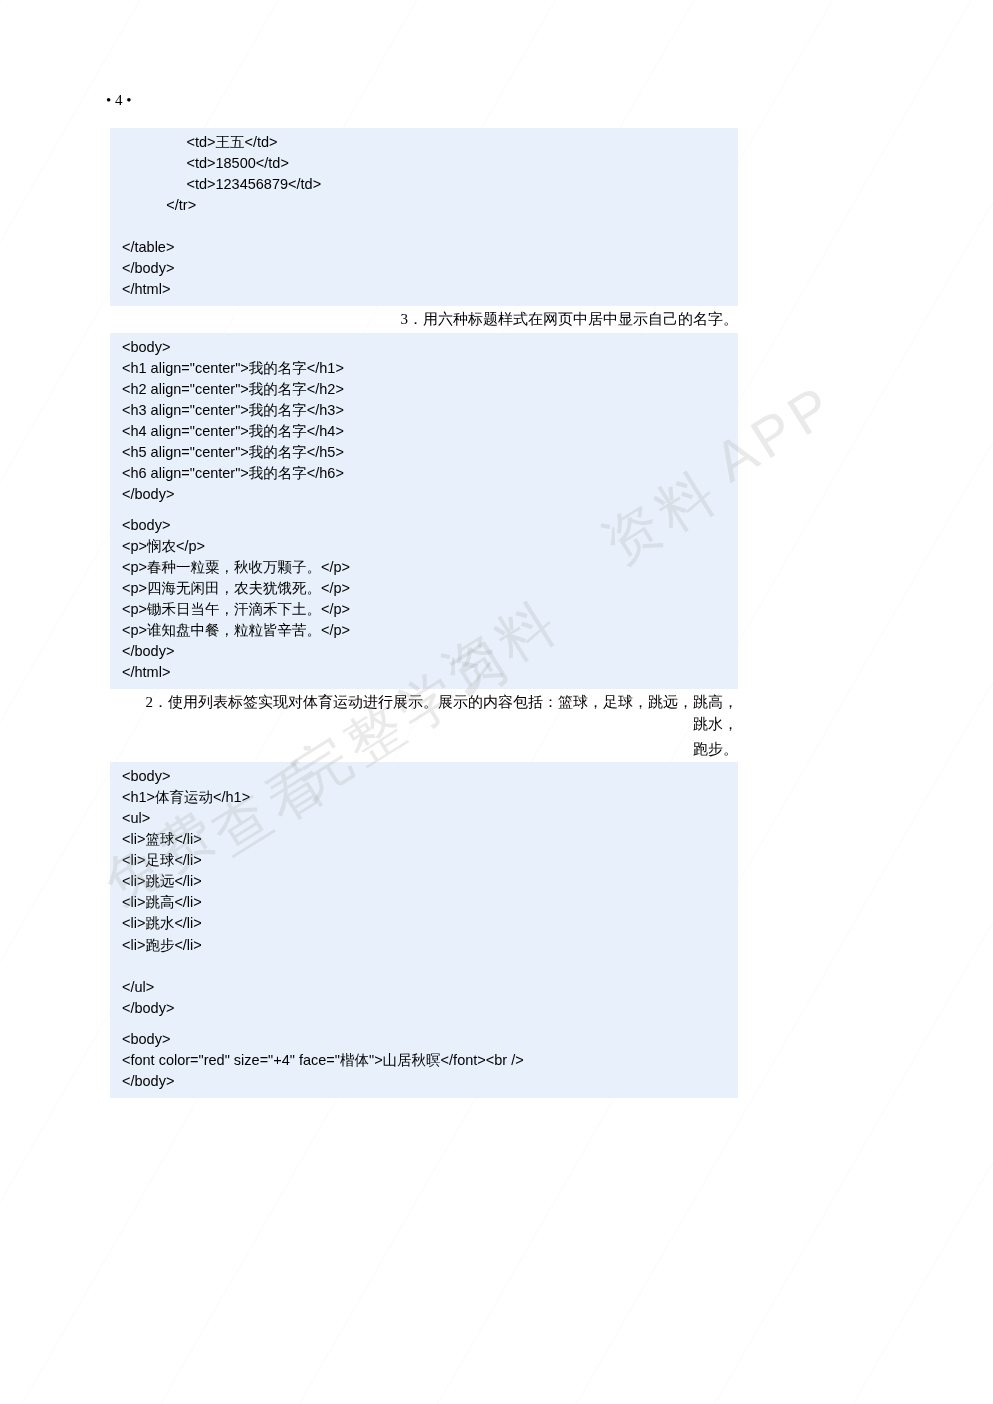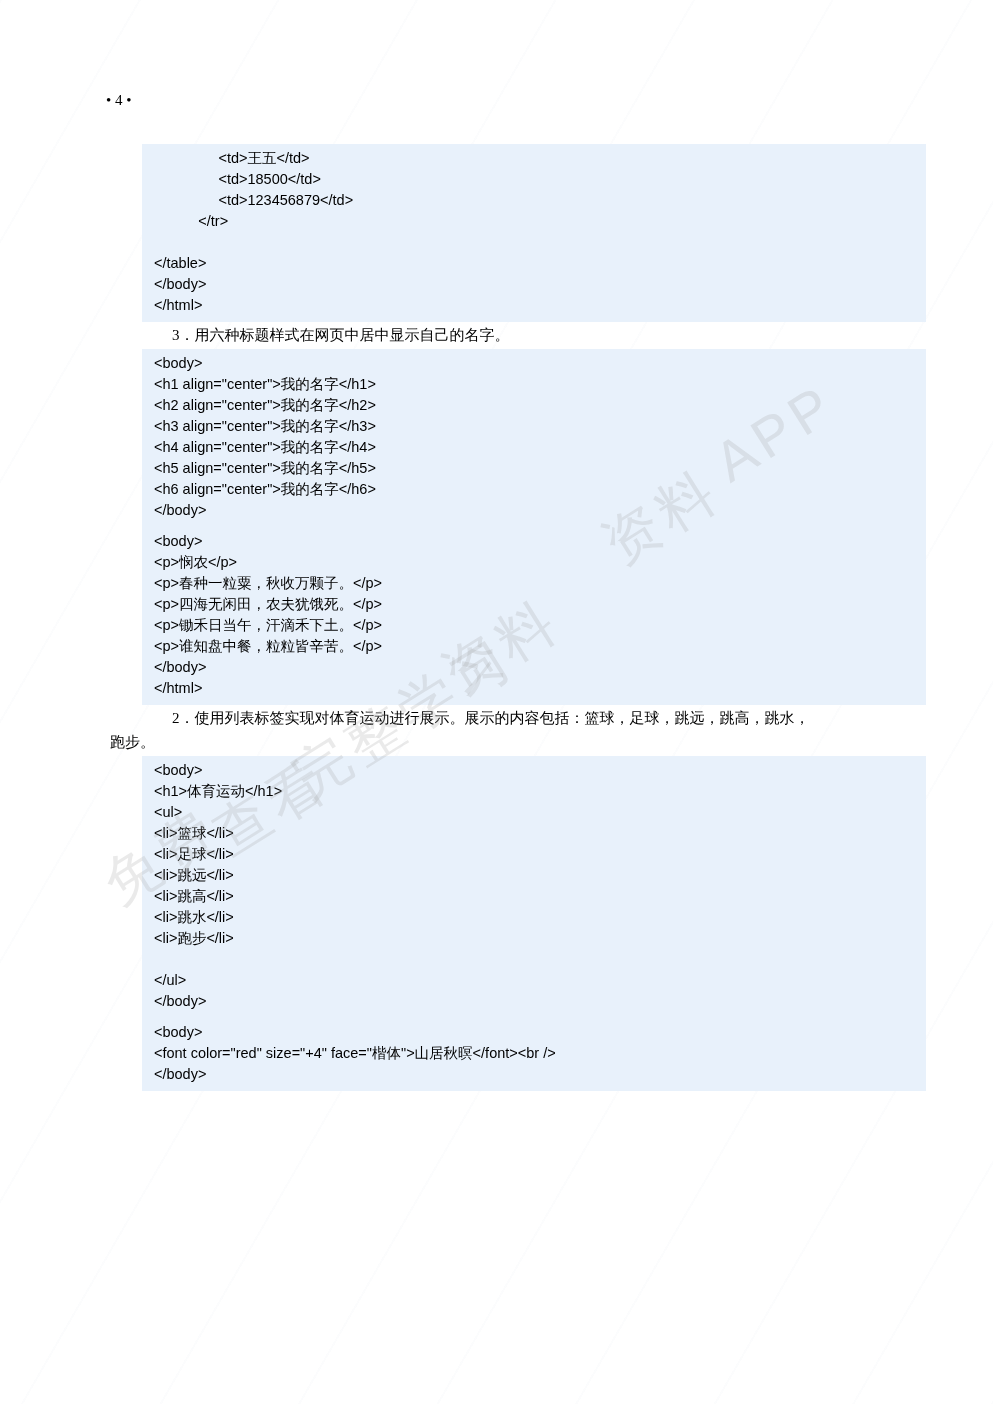--- a/index.html
+++ b/index.html
@@ -50,48 +50,48 @@
     position: absolute;
     top: 92px;
     left: 106px;
     font-size: 15px;
     color: #000;
     font-family: "SimSun", serif;
     z-index: 5;
   }
   .content {
     position: absolute;
-    top: 144px;
+    top: 128px;
     left: 110px;
-    width: 784px;
+    width: 628px;
     z-index: 5;
     font-size: 15px;
     line-height: 1.45;
     color: #000;
-    margin-left: 32px;
   }
   .code-block {
     background: #e8f1fb;
     padding: 4px 8px 6px 12px;
     margin: 0;
     font-family: "Microsoft YaHei", "SimSun", Arial, sans-serif;
     font-size: 14.5px;
     line-height: 1.45;
     color: #000;
     white-space: pre;
   }
   .code-block.first {
     padding-left: 12px;
   }
   .narrative {
     font-family: "SimSun", "宋体", serif;
     font-size: 15px;
     margin: 2px 0 2px 0;
     text-indent: 2em;
     line-height: 1.5;
+    text-align: right;
   }
   .narrative.wrap {
     text-indent: 2em;
   }
   .wrap-line2 {
     text-indent: 0;
     margin-left: -32px;
     font-family: Liberation Serif, serif;
   }
 </style>

